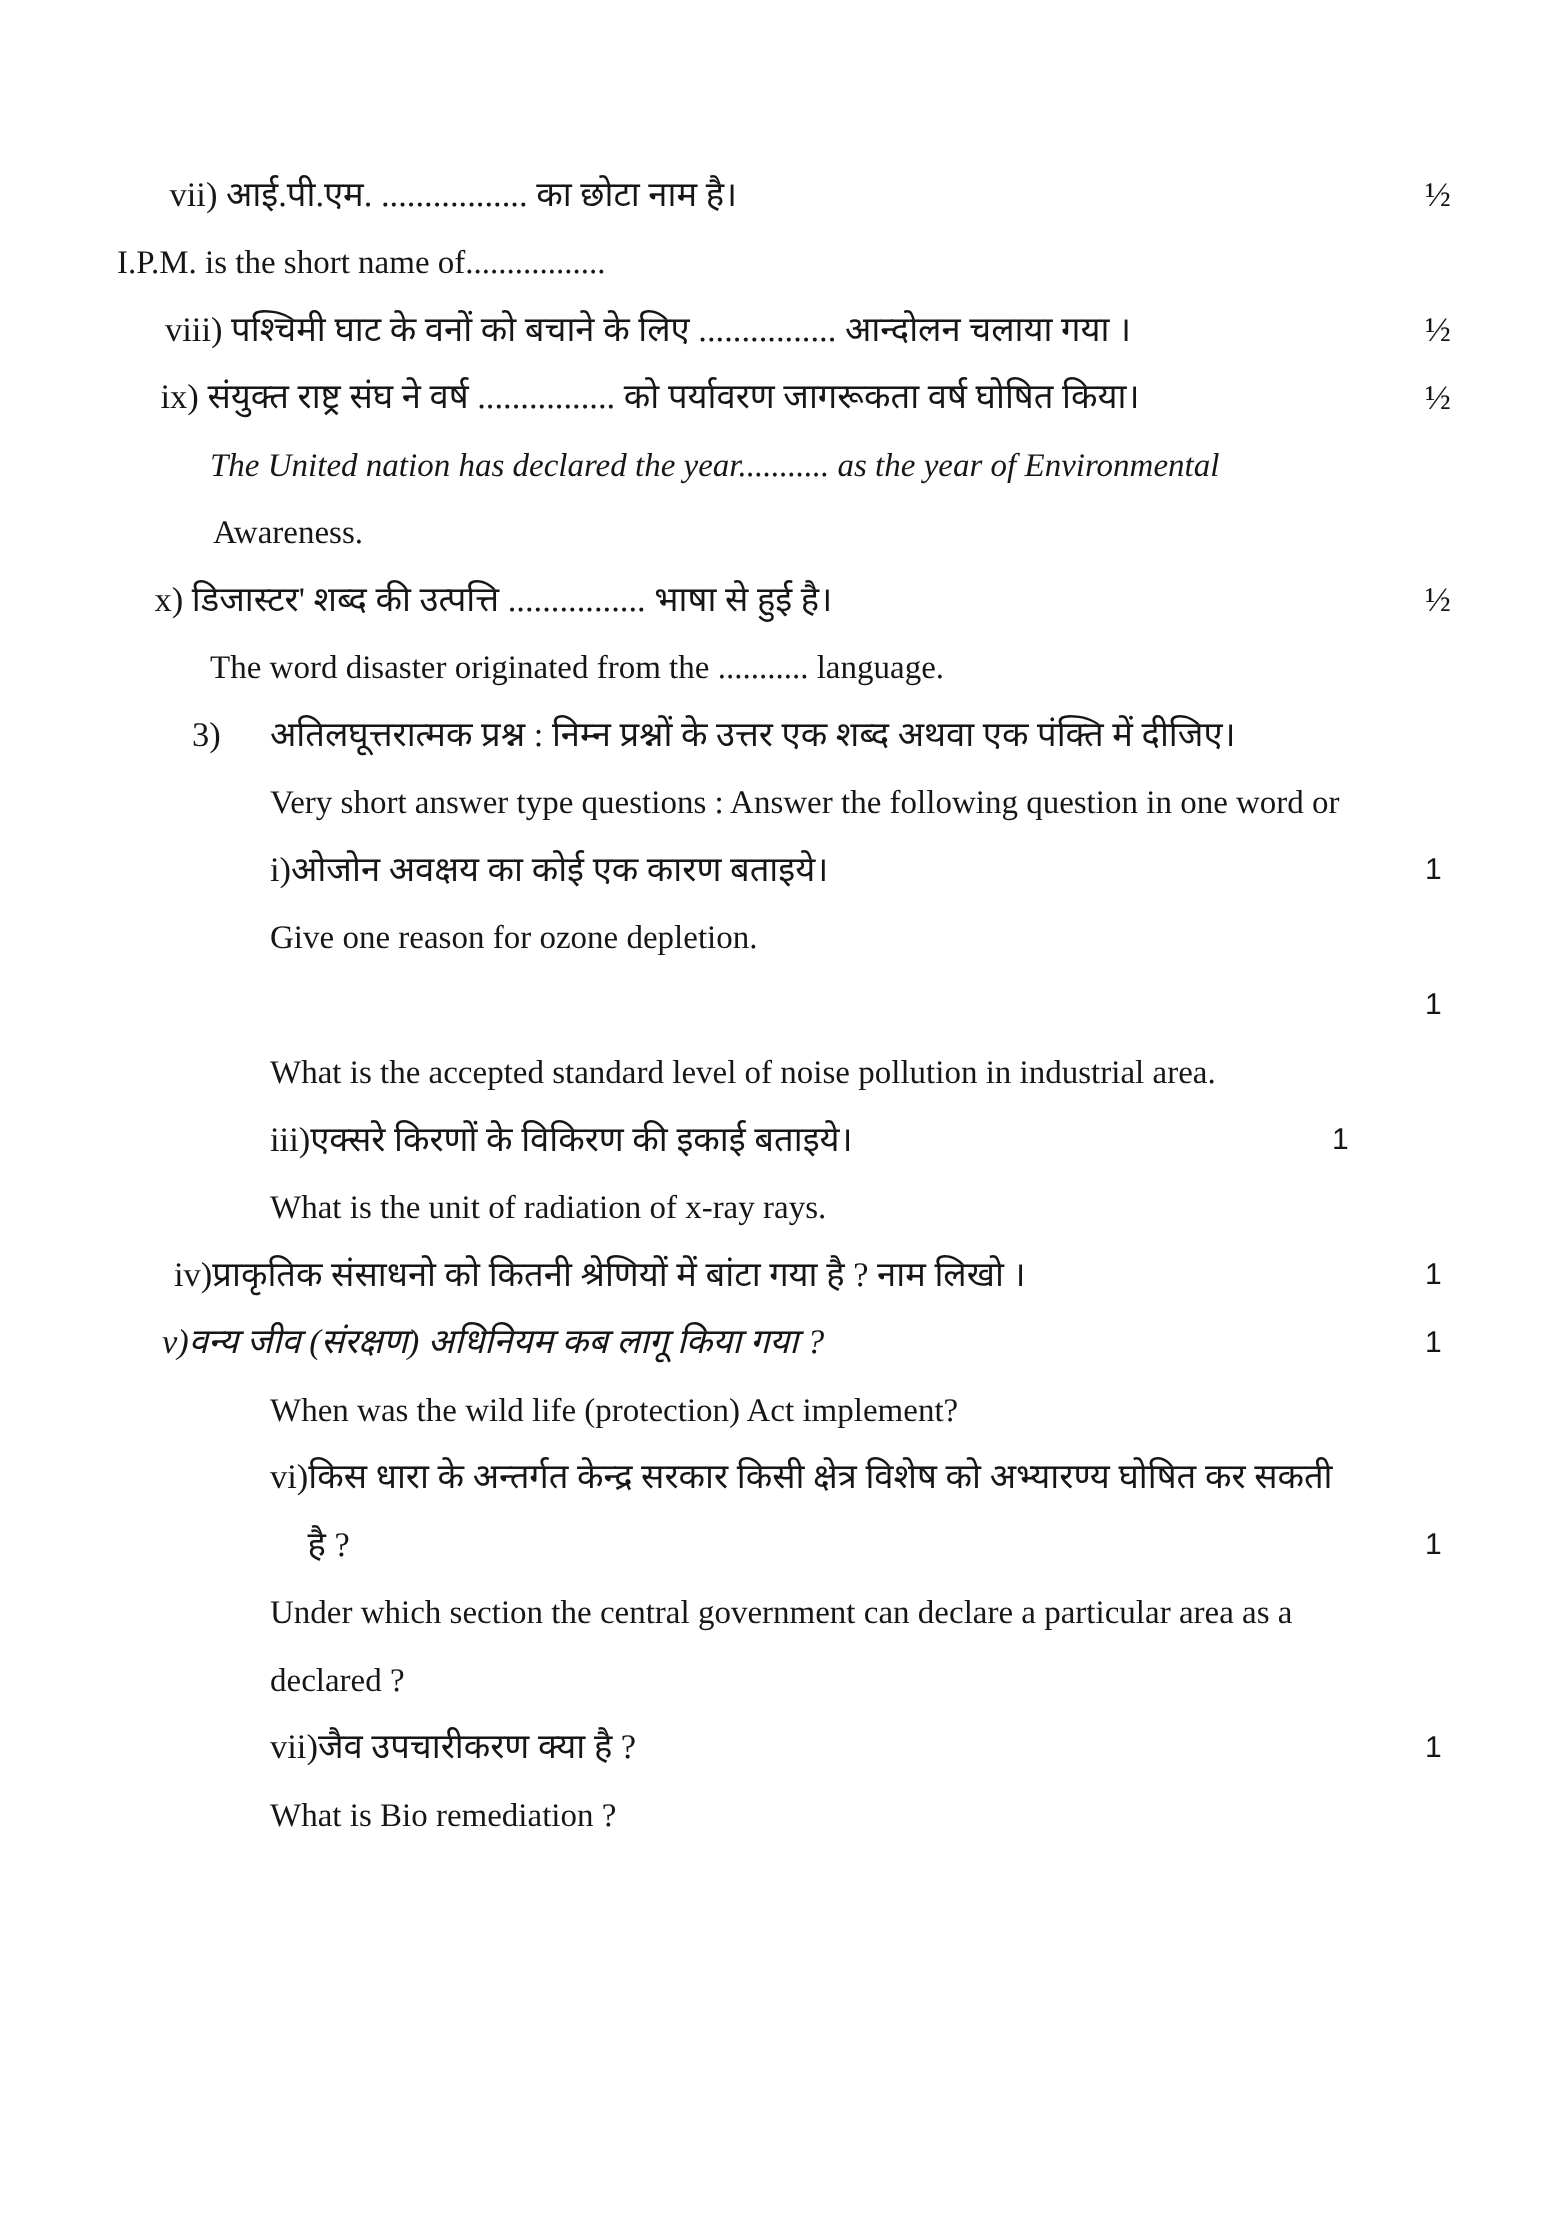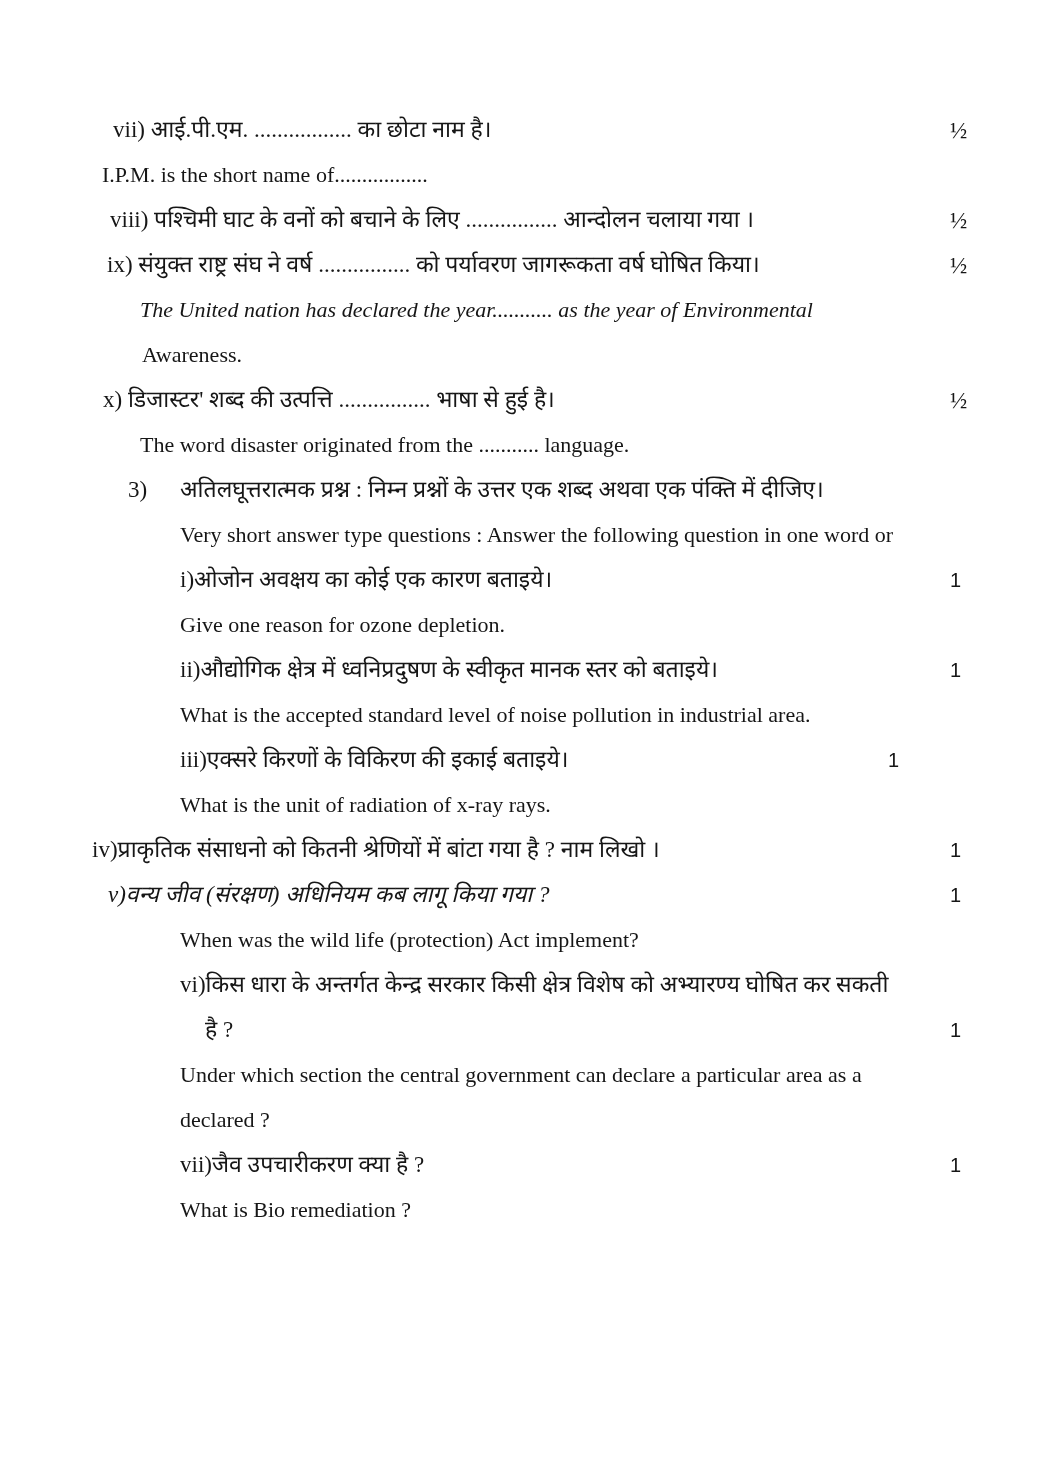--- a/index.html
+++ b/index.html
@@ -52,21 +52,21 @@
 
 <div class="page">
   <div id="lines">
       <div class="line hi">
 
     <span class="text" lang="hi" style="margin-left: 113px;">vii) आई.पी.एम. ................. का छोटा नाम है।</span>
     <span class="marks">½</span>
   </div>
       <div class="line en">
 
-    <span class="text" lang="en" style="margin-left: 102px;">I.P.M.  is the short name of.................</span>
+    <span class="text" lang="en" style="margin-left: 78px;">I.P.M.  is the short name of.................</span>
 
   </div>
       <div class="line hi">
 
     <span class="text" lang="hi" style="margin-left: 110px;">viii) पश्चिमी घाट के वनों को बचाने के लिए ................ आन्दोलन चलाया गया ।</span>
     <span class="marks">½</span>
   </div>
       <div class="line hi">
 
     <span class="text" lang="hi" style="margin-left: 107px;">ix) संयुक्त राष्ट्र संघ ने वर्ष ................ को पर्यावरण जागरूकता वर्ष घोषित किया।</span>
@@ -107,41 +107,40 @@
     <span class="text" lang="hi" style="margin-left: 180px;">i)ओजोन अवक्षय का कोई एक कारण बताइये।</span>
     <span class="marks sans">1</span>
   </div>
       <div class="line en">
 
     <span class="text" lang="en" style="margin-left: 180px;">Give one reason for ozone depletion.</span>
 
   </div>
       <div class="line hi">
 
-    <span class="text" lang="hi" style="margin-left: 180px;">ii)औद्योगिक क्षेत्र में ध्वनिप्रदुषण के स्वीकृत मानक स्तर को बताइये।</span>
     <span class="marks sans">1</span>
   </div>
       <div class="line en">
 
     <span class="text" lang="en" style="margin-left: 180px;">What is the accepted standard level of noise pollution in industrial area.</span>
 
   </div>
       <div class="line hi">
 
     <span class="text" lang="hi" style="margin-left: 180px;">iii)एक्सरे किरणों के विकिरण की इकाई बताइये।</span>
     <span class="marks inset sans">1</span>
   </div>
       <div class="line en">
 
     <span class="text" lang="en" style="margin-left: 180px;">What is the unit  of radiation of x-ray rays.</span>
 
   </div>
       <div class="line hi">
 
-    <span class="text" lang="hi" style="margin-left: 92px;">iv)प्राकृतिक संसाधनो को कितनी श्रेणियों में बांटा गया है ? नाम लिखो ।</span>
+    <span class="text" lang="hi" style="margin-left: 116px;">iv)प्राकृतिक संसाधनो को कितनी श्रेणियों में बांटा गया है ? नाम लिखो ।</span>
     <span class="marks sans">1</span>
   </div>
       <div class="line hi">
 
     <span class="text" lang="hi" style="margin-left: 108px; font-style: italic;">v)वन्य जीव (संरक्षण) अधिनियम कब लागू किया गया ?</span>
     <span class="marks sans">1</span>
   </div>
       <div class="line en">
 
     <span class="text" lang="en" style="margin-left: 180px;">When was the wild life (protection) Act implement?</span>

